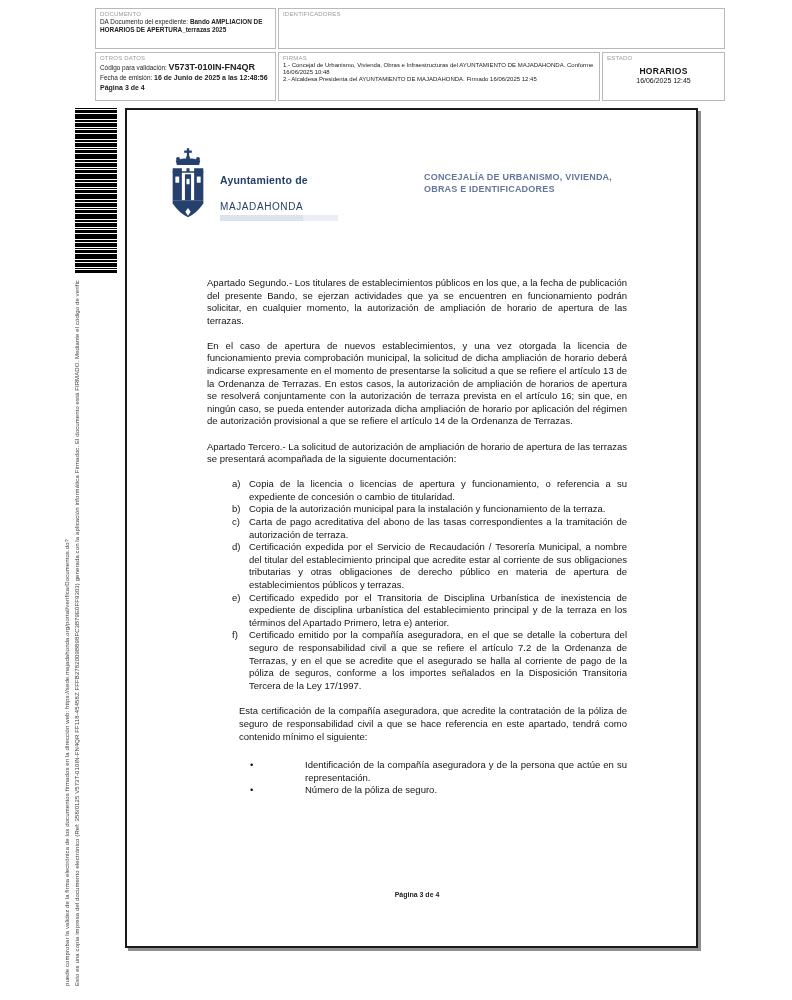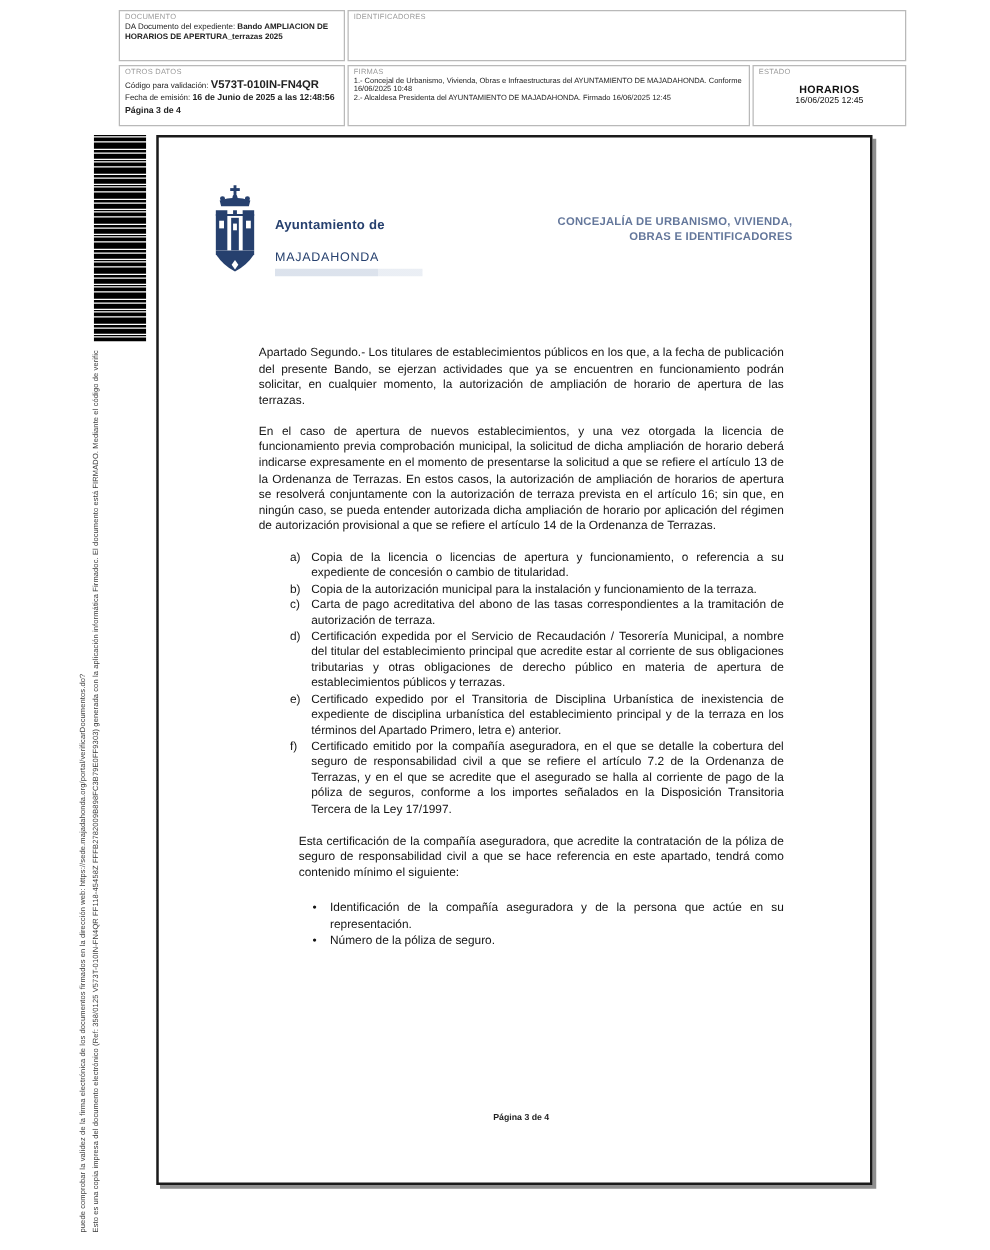--- a/index.html
+++ b/index.html
@@ -36,35 +36,35 @@
   .page{
     position:absolute;left:125px;top:108px;width:573px;height:840px;background:#fff;
     border:2px solid #1a1a1a;box-sizing:border-box;box-shadow:3px 3px 0 #8f8f8f;
   }
   .logo-group{position:absolute;top:36px;left:38px;display:flex;align-items:center;}
   .logo-text{margin-left:9px;margin-top:24px;color:#26406e;}
   .logo-line1{font-size:10.5px;font-weight:600;letter-spacing:.2px;}
   .logo-line2{font-size:10px;font-weight:normal;letter-spacing:.6px;margin-top:15px;}
   .logo-fade{height:6px;width:118px;margin-top:3px;opacity:.5;
     background:linear-gradient(90deg,#b9c6da 0 70%,#d6deea 70% 100%);}
-  .dept{position:absolute;top:62px;left:297px;width:210px;text-align:right;
+  .dept{position:absolute;top:62px;left:297px;width:210px;text-align:left;
     color:#64779b;font-weight:bold;font-size:9px;line-height:11.5px;letter-spacing:.2px;}
   .content{position:absolute;top:167px;left:80px;width:420px;
     font-size:9.5px;line-height:12.6px;text-align:justify;color:#141414;}
   .content p{margin:0 0 12.5px;}
   .content p b{font-weight:normal;}
   .doc-list{margin:0 0 13px 25px;}
   .li{display:flex;}
   .li .m{flex:none;width:17px;}
   .li .t{flex:1;text-align:justify;}
   .note{margin:0 0 16px 32px !important;}
   .bullets{margin-left:43px;}
   .bul{display:flex;}
   .bul .m{flex:none;width:14px;}
-  .bul .t{flex:1;}
+  .bul .t{flex:1;margin-left:41px;}
   .page-footer{position:absolute;top:781px;left:80px;width:420px;text-align:center;
     font-size:7px;font-weight:600;color:#222;}
   svg{display:block;}
 </style>
 </head>
 <body>
 
 <div class="hdr-box box-documento">
   <div class="hdr-label">DOCUMENTO</div>
   <div class="doc-line"><span>DA Documento del expediente: </span><b>Bando AMPLIACION DE HORARIOS DE APERTURA_terrazas 2025</b></div>
@@ -181,20 +181,21 @@
   </div>
 
   <div class="dept">
     <div>CONCEJALÍA DE URBANISMO, VIVIENDA,</div>
     <div>OBRAS E IDENTIFICADORES</div>
   </div>
 
   <div class="content">
     <p><b>Apartado Segundo.-</b><span> Los titulares de establecimientos públicos en los que, a la fecha de publicación del presente Bando, se ejerzan actividades que ya se encuentren en funcionamiento podrán solicitar, en cualquier momento, la autorización de ampliación de horario de apertura de las terrazas.</span></p>
     <p><b></b><span>En el caso de apertura de nuevos establecimientos, y una vez otorgada la licencia de funcionamiento previa comprobación municipal, la solicitud de dicha ampliación de horario deberá indicarse expresamente en el momento de presentarse la solicitud a que se refiere el artículo 13 de la Ordenanza de Terrazas. En estos casos, la autorización de ampliación de horarios de apertura se resolverá conjuntamente con la autorización de terraza prevista en el artículo 16; sin que, en ningún caso, se pueda entender autorizada dicha ampliación de horario por aplicación del régimen de autorización provisional a que se refiere el artículo 14 de la Ordenanza de Terrazas.</span></p>
+    <p><b>Apartado Tercero.-</b><span> La solicitud de autorización de ampliación de horario de apertura de las terrazas se presentará acompañada de la siguiente documentación:</span></p>
 
     <div class="doc-list">
       <div class="li">
           <span class="m">a)</span>
           <span class="t">Copia de la licencia o licencias de apertura y funcionamiento, o referencia a su expediente de concesión o cambio de titularidad.</span>
         </div>
       <div class="li">
           <span class="m">b)</span>
           <span class="t">Copia de la autorización municipal para la instalación y funcionamiento de la terraza.</span>
         </div>

